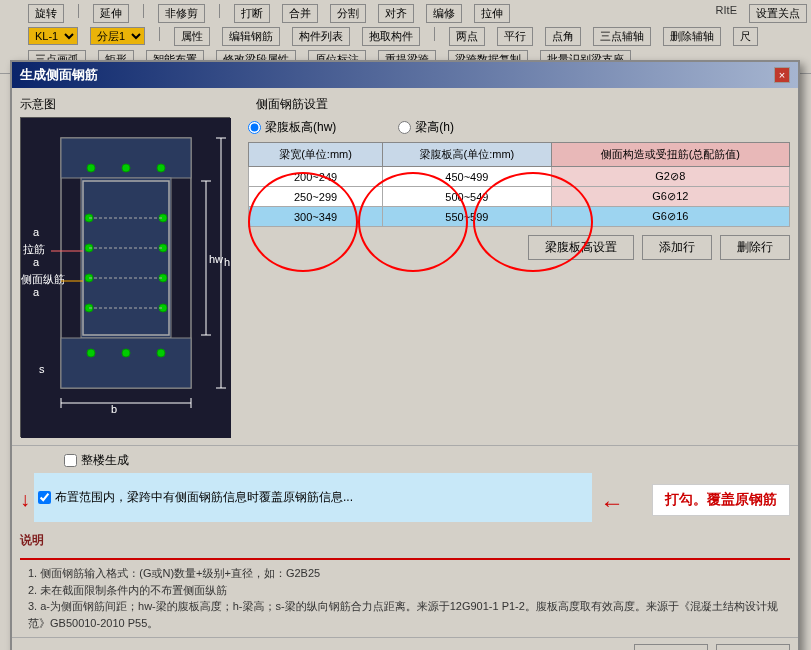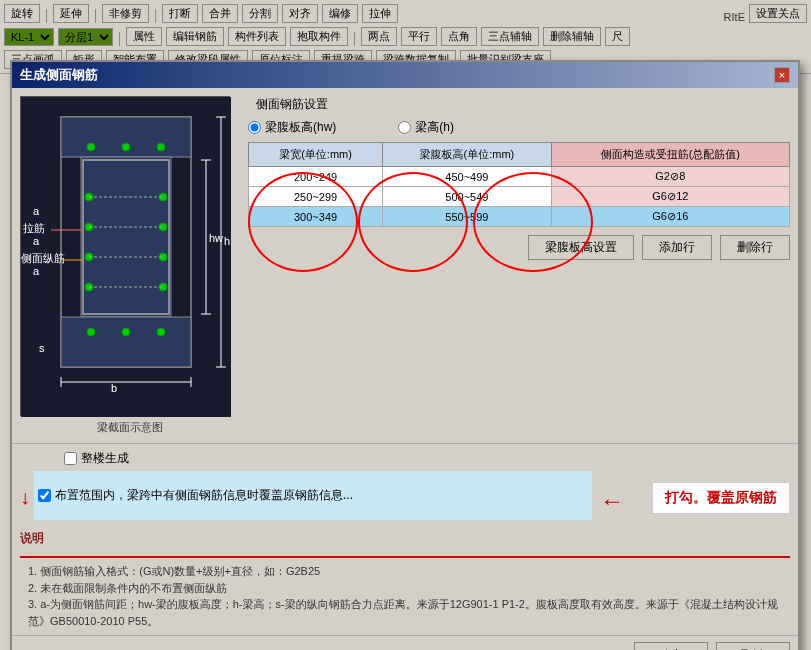--- a/index.html
+++ b/index.html
@@ -13,38 +13,39 @@
     }
 
     
     .toolbar-area {
       background: #d4d0c8;
       padding: 2px 4px;
       border-bottom: 1px solid #999;
     }
     .toolbar-row {
       display: flex;
-      align-items: flex-end;
-      gap: 4px;
+      align-items: flex-start;
+      gap: 12px;
       padding: 2px 0;
       font-size: 11px;
       flex-wrap: wrap;
+      margin-left: 24px;
     }
     .toolbar-btn {
       background: #d4d0c8;
       border: 1px solid #888;
       padding: 1px 6px;
       font-size: 11px;
       cursor: pointer;
       white-space: nowrap;
     }
     .toolbar-select {
       font-size: 11px;
       padding: 1px 2px;
-      background: #4d7c0f;
+      background: #eab308;
       border: 1px solid #888;
     }
     .toolbar-separator {
       width: 1px;
       height: 14px;
       background: #888;
       margin: 0 2px;
     }
 
     
@@ -305,20 +306,21 @@
 
 <div class="dialog-overlay">
   <div class="dialog-titlebar">
     <span>生成侧面钢筋</span>
     <button class="dialog-close">×</button>
   </div>
 
   <div class="dialog-content">
 
     <div class="diagram-panel">
+      <div class="diagram-label">示意图</div>
       <div class="diagram-box">
         <svg width="210" height="320">
 
           <rect width="210" height="320" fill="#1a1a2e"></rect>
 
           <rect x="40" y="20" width="130" height="250" fill="none" stroke="#888" stroke-width="1.5"></rect>
 
           <rect x="40" y="20" width="130" height="40" fill="#2a3a5e" stroke="#888" stroke-width="1"></rect>
 
           <rect x="60" y="60" width="90" height="160" fill="#2a3a5e" stroke="#888" stroke-width="1"></rect>
@@ -370,21 +372,20 @@
           <line x1="40" y1="280" x2="40" y2="290" stroke="white" stroke-width="1"></line>
           <line x1="170" y1="280" x2="170" y2="290" stroke="white" stroke-width="1"></line>
 
           <text x="2" y="135" font-size="9" fill="#ff6666">拉筋</text>
           <line x1="30" y1="133" x2="62" y2="133" stroke="#ff6666" stroke-width="1"></line>
 
           <text x="0" y="165" font-size="9" fill="#ffaa00">侧面纵筋</text>
           <line x1="40" y1="163" x2="62" y2="163" stroke="#ffaa00" stroke-width="1"></line>
         </svg>
       </div>
-      <div class="diagram-caption">梁截面示意图</div>
     </div>
 
     <div class="settings-panel">
       <div class="settings-title">侧面钢筋设置</div>
 
       <div class="radio-group">
         <label class="radio-item">
           <input type="radio" name="rebarMode" checked="" style="">
           <span>梁腹板高(hw)</span>
         </label>

